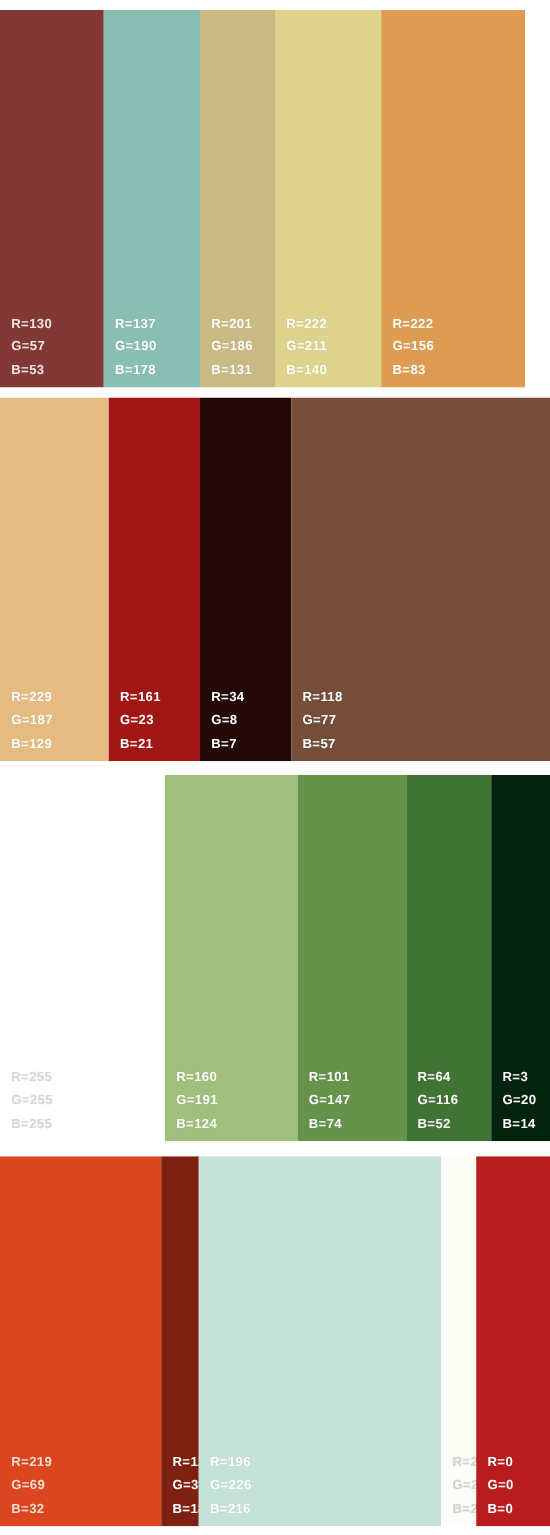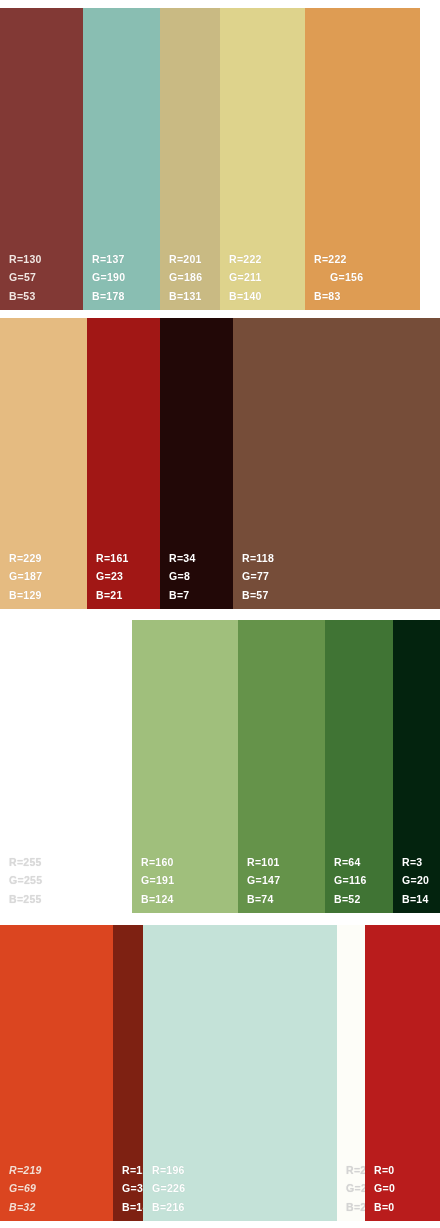--- a/index.html
+++ b/index.html
@@ -106,21 +106,21 @@
       <div class="swatch" style="background: rgb(222, 211, 140); width: 85px;">
         <div class="swatch-labels">
           <div class="chan" style="color: rgb(255, 255, 255);">R=222</div>
           <div class="chan" style="color: rgb(255, 255, 255);">G=211</div>
           <div class="chan" style="color: rgb(255, 255, 255);">B=140</div>
         </div>
       </div>
       <div class="swatch" style="background: rgb(222, 156, 83); width: 115px;">
         <div class="swatch-labels">
           <div class="chan" style="color: rgb(255, 255, 255);">R=222</div>
-          <div class="chan" style="color: rgb(255, 255, 255); margin-left: 16px;">G=156</div>
+          <div class="chan" style="color: rgb(255, 255, 255);">G=156</div>
           <div class="chan" style="color: rgb(255, 255, 255);">B=83</div>
         </div>
       </div>
     </div>
   <div class="palette-row" id="row-2" style="top: 318px; height: 291px;">
       <div class="swatch" style="background: rgb(229, 187, 129); width: 87px;">
         <div class="swatch-labels">
           <div class="chan" style="color: rgb(255, 255, 255);">R=229</div>
           <div class="chan" style="color: rgb(255, 255, 255);">G=187</div>
           <div class="chan" style="color: rgb(255, 255, 255);">B=129</div>
@@ -180,21 +180,21 @@
       <div class="swatch" style="background: rgb(3, 35, 14); width: 47px;">
         <div class="swatch-labels">
           <div class="chan" style="color: rgb(255, 255, 255);">R=3</div>
           <div class="chan" style="color: rgb(255, 255, 255);">G=20</div>
           <div class="chan" style="color: rgb(255, 255, 255);">B=14</div>
         </div>
       </div>
     </div>
   <div class="palette-row" id="row-4" style="top: 925px; height: 296px;">
     <div class="watermark"></div>
-  <div class="swatch" style="background: rgb(219, 69, 32); width: 113px; font-style: italic;">
+  <div class="swatch" style="background: rgb(219, 69, 32); width: 129px;">
         <div class="swatch-labels">
           <div class="chan" style="color: rgb(246, 222, 211);">R=219</div>
           <div class="chan" style="color: rgb(246, 222, 211);">G=69</div>
           <div class="chan" style="color: rgb(246, 222, 211);">B=32</div>
         </div>
       </div>
       <div class="swatch" style="background: rgb(126, 33, 18); width: 30px;">
         <div class="swatch-labels">
           <div class="chan" style="color: rgb(255, 255, 255);">R=126</div>
           <div class="chan" style="color: rgb(255, 255, 255);">G=33</div>

